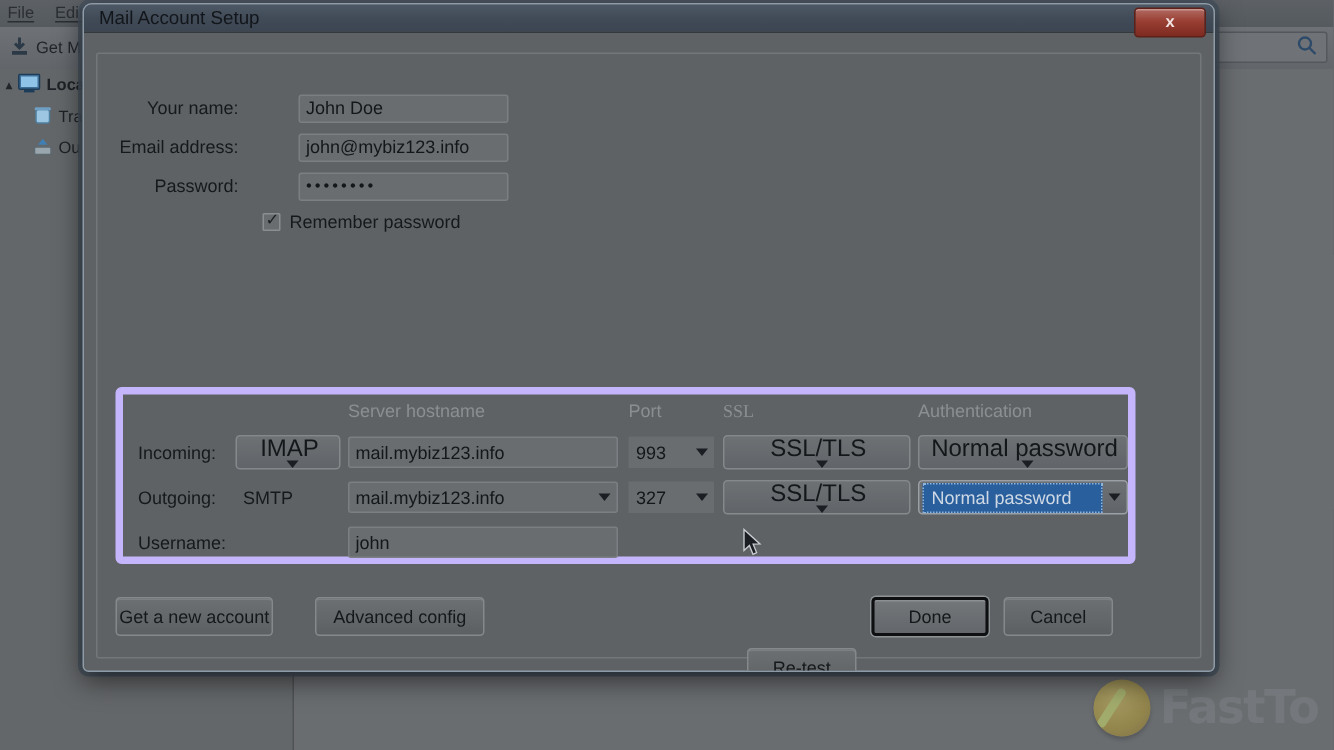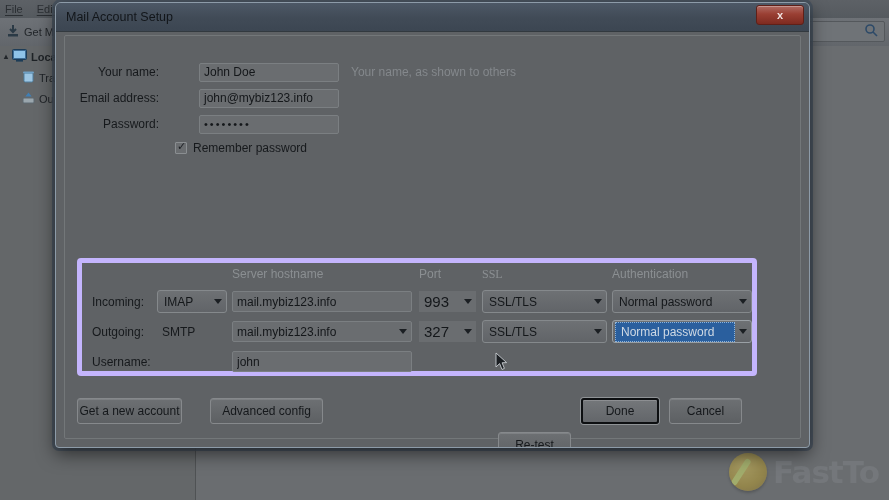--- a/index.html
+++ b/index.html
@@ -63,21 +63,21 @@
   
   #dialog {
     position:absolute; left:55px; top:2px; width:755px; height:446px;
     background:#5f6265;
     border:1px solid #8d9ba8;
     border-radius:6px 6px 4px 4px;
     box-shadow:0 6px 18px rgba(0,0,0,.55), 0 0 0 3px rgba(70,82,95,.85);
     overflow:hidden;
   }
   #titlebar {
-    height:29px; width:100%;
+    height:19px; width:100%;
     background:linear-gradient(#4d5866,#414b57 52%,#3c4652);
     border-bottom:1px solid #32393f;
     display:flex; align-items:center; position:relative;
     padding-left:10px;
     text-align:center;
   }
   #title-text { color:#12161a; font-size:12.5px; }
   #close-btn {
     position:absolute; right:5px; top:2px; width:48px; height:20px;
     background:linear-gradient(#b06b63,#9a3f33 45%,#7d2a20);
@@ -129,31 +129,31 @@
 
   .rlabel { position:absolute; left:10px; color:#16191c; font-size:12px; line-height:24px; }
   .rstatic { position:absolute; color:#16191c; font-size:12px; line-height:24px; }
 
   
   .menulist {
     position:absolute; height:23px;
     background:linear-gradient(#6e7174,#616468);
     border:1px solid #85898c; border-radius:3px;
     display:flex; align-items:center; padding:0 4px 0 6px;
-    color:#14171a; font-size:12px; cursor:pointer;
+    color:#14171a; font-size:16px; cursor:pointer;flex-direction:column;
   }
   .menulist .cap { flex:1; overflow:hidden; white-space:nowrap; }
   .arrow { width:0; height:0; border-left:4px solid transparent;
     border-right:4px solid transparent; border-top:5px solid #1b1f23; margin-left:4px; }
 
   .flatcombo {
     position:absolute; height:21px;
     background:#6a6d70; border:1px solid transparent;
     display:flex; align-items:center; padding:0 3px 0 4px;
-    color:#14171a; font-size:15px; cursor:pointer;
+    color:#14171a; font-size:12px; cursor:pointer;
   }
   .flatcombo .cap { flex:1; }
 
   .tbox {
     position:absolute; height:21px;
     background:#6a6d70; border:1px solid #7b7f82; border-radius:2px;
     display:flex; align-items:center; padding:0 4px;
     color:#14171a; font-size:12px;
   }
   .tbox .cap { flex:1; overflow:hidden; white-space:nowrap; }
@@ -269,21 +269,20 @@
     <div id="close-btn">x</div>
   </div>
 
   <div id="dlg-body">
 
     <div id="top-form">
 
       <div class="frow">
         <span class="lbl fl">Your name:</span>
         <div class="tinput" id="in-name">John Doe</div>
-        <span class="hint field-hint">Your name, as shown to others</span>
       </div>
 
       <div class="frow">
         <span class="lbl fl">Email address:</span>
         <div class="tinput" id="in-email">john@mybiz123.info</div>
       </div>
 
       <div class="frow">
         <span class="lbl fl">Password:</span>
         <div class="tinput" id="in-pass">

